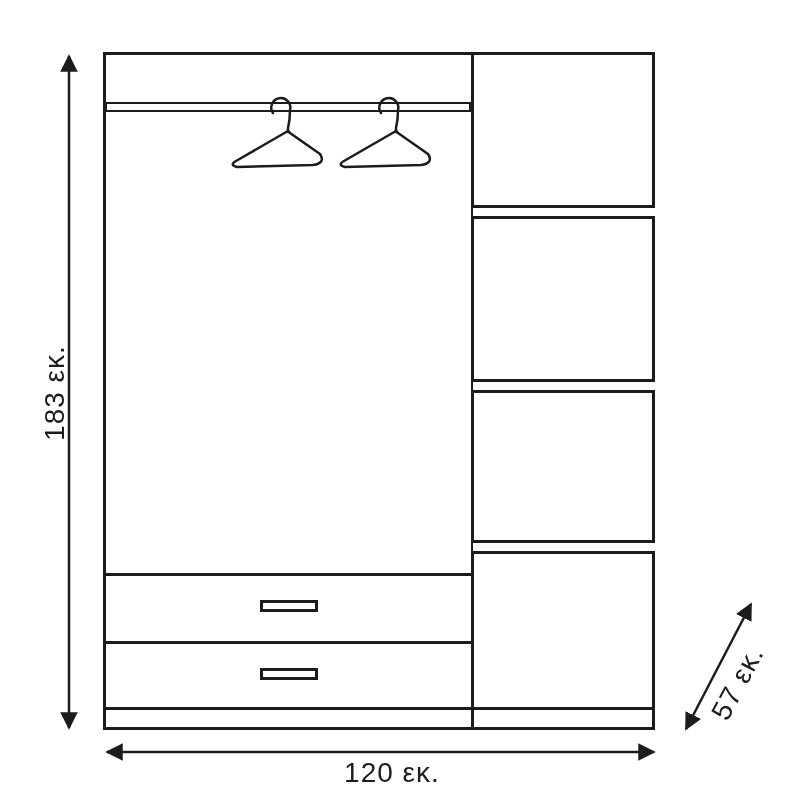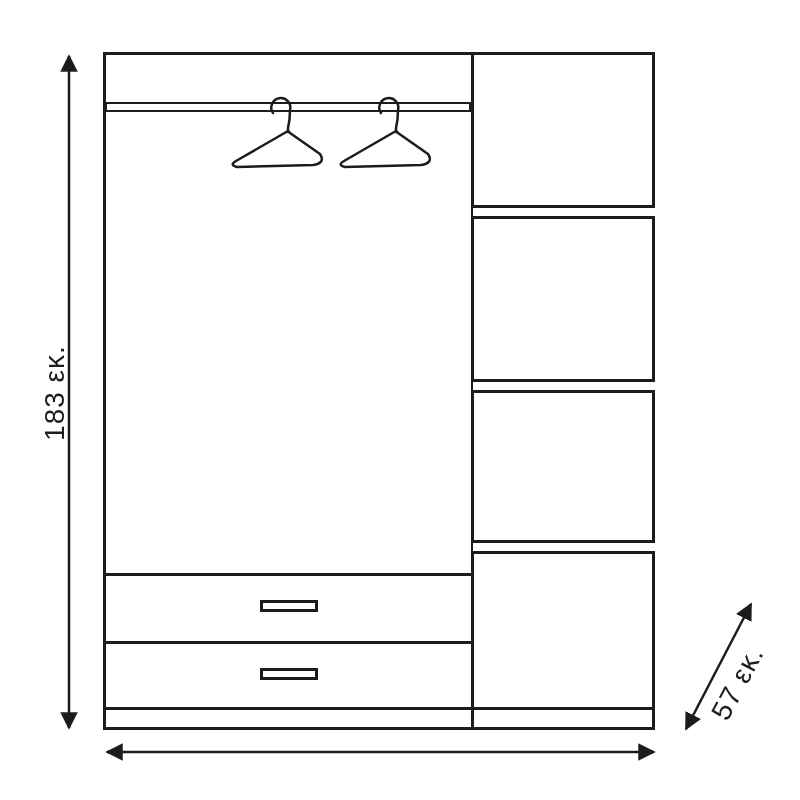--- a/index.html
+++ b/index.html
@@ -147,15 +147,16 @@
     <g>
       <line class="dim-arrow" x1="107" y1="752" x2="654" y2="752" marker-start="url(#ah)" marker-end="url(#ah)"></line>
     </g>
 
     <g>
       <line class="dim-arrow" x1="686" y1="729" x2="751" y2="604" marker-start="url(#ah)" marker-end="url(#ah)"></line>
     </g>
   </svg>
 
   <div class="abs dim-label height-label">183 εκ.</div>
+  <div class="abs dim-label width-label">120 εκ.</div>
   <div class="abs dim-label depth-label">57 εκ.</div>
 
 </div>
 
 </body></html>

